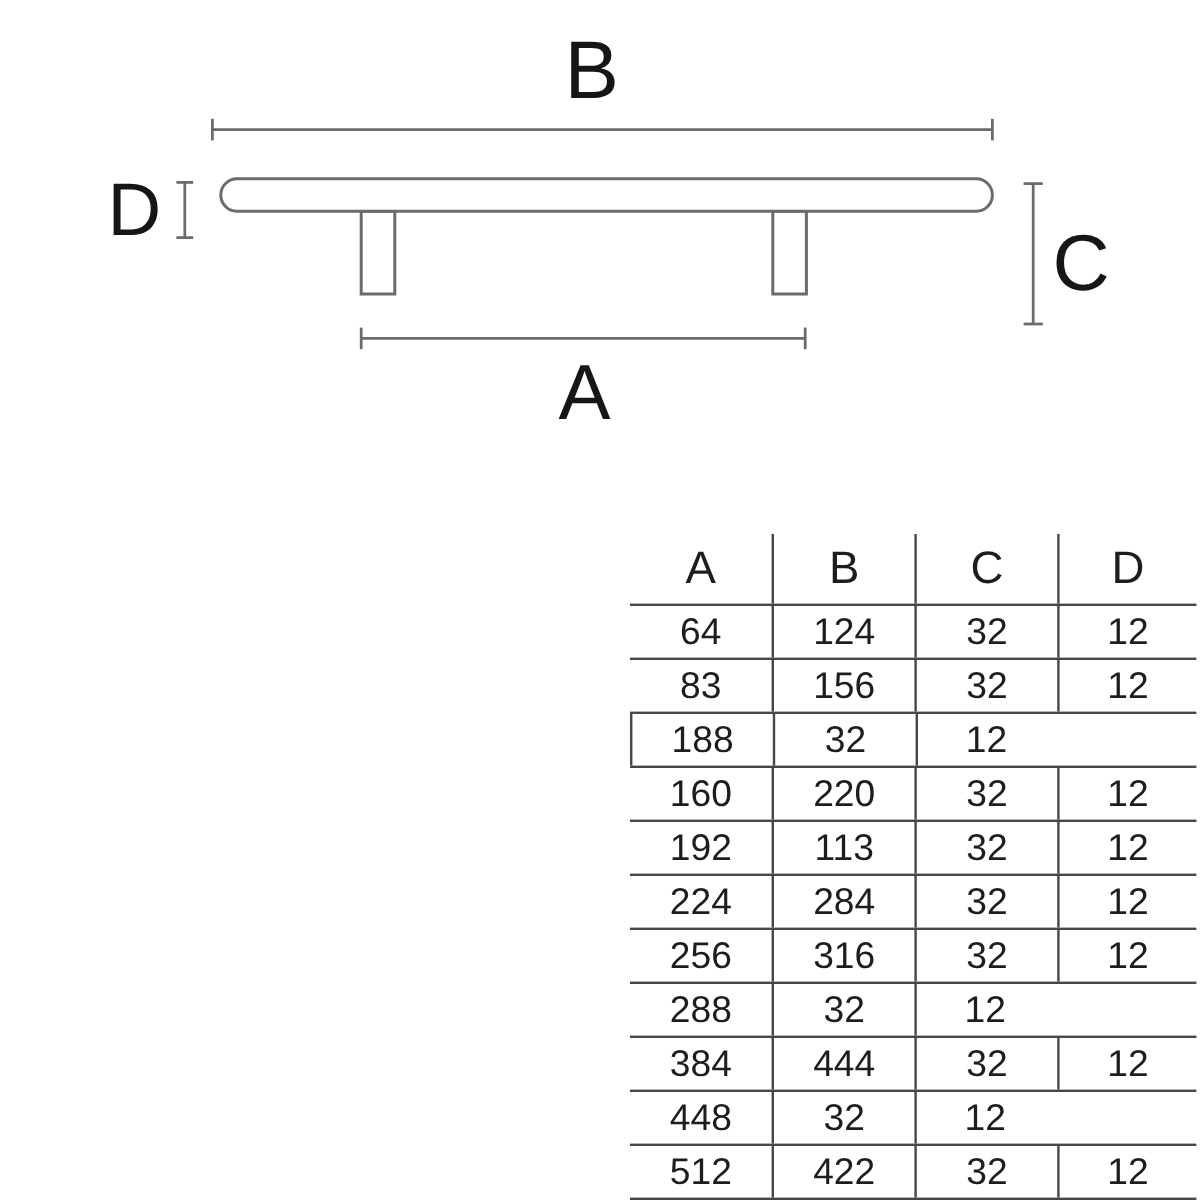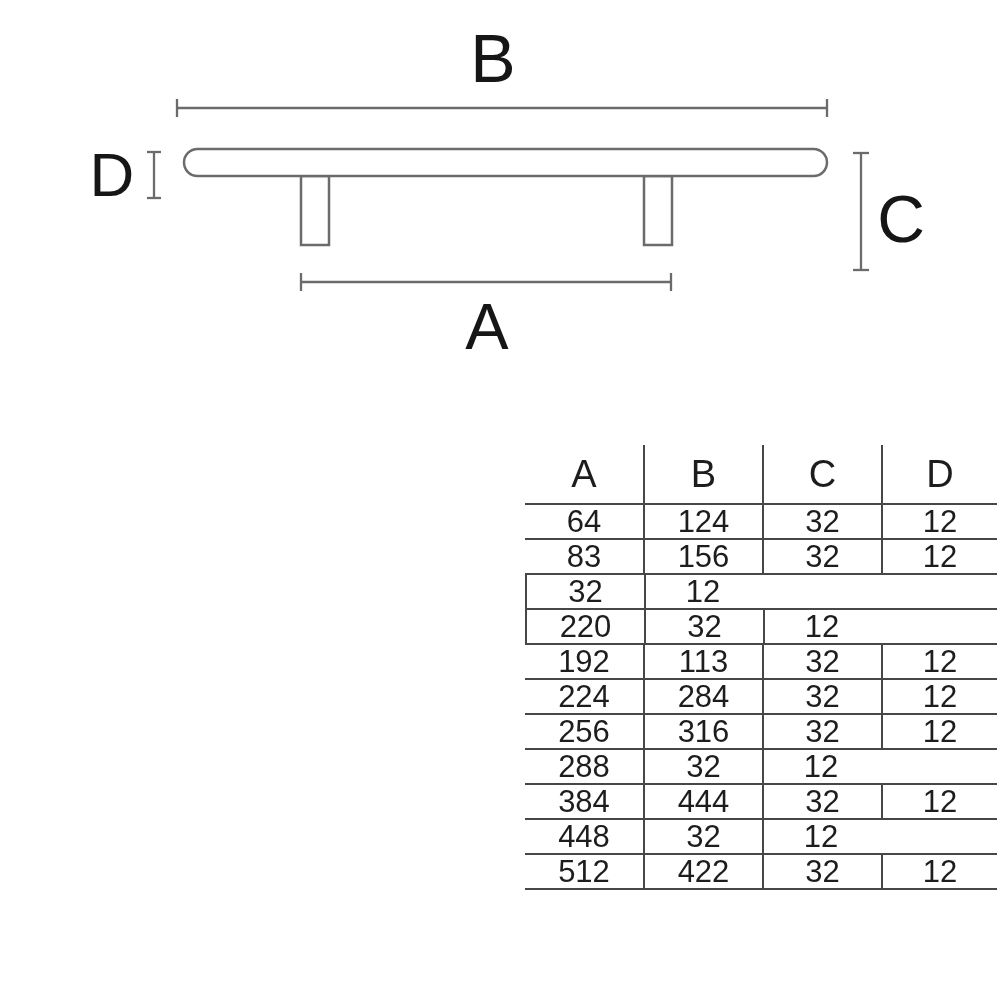--- a/index.html
+++ b/index.html
@@ -40,21 +40,21 @@
   
   .spec-table {
     position: absolute;
     left: 525px;
     top: 445px;
     width: 472px;
     color: var(--table_text, #1d1d1d);
   }
   .tr {
     display: flex;
-    height: 35px;
+    height: 45px;
     border-bottom: 2px solid var(--table_line, #474747);
     box-sizing: border-box;
   }
   .tr.thead {
     height: 60px;
   }
   .td, .th {
     box-sizing: border-box;
     display: flex;
     align-items: center;
@@ -125,25 +125,27 @@
     </div>
 
     <div class="tr">
       <div class="td c0">83</div>
       <div class="td c1">156</div>
       <div class="td c2">32</div>
       <div class="td c3">12</div>
     </div>
 
     <div class="tr">
+      <div class="td c1">188</div>
       <div class="td c2">32</div>
       <div class="td c3">12</div>
     </div>
 
     <div class="tr">
+      <div class="td c0">160</div>
       <div class="td c1">220</div>
       <div class="td c2">32</div>
       <div class="td c3">12</div>
     </div>
 
     <div class="tr">
       <div class="td c0">192</div>
       <div class="td c1">113</div>
       <div class="td c2">32</div>
       <div class="td c3">12</div>

